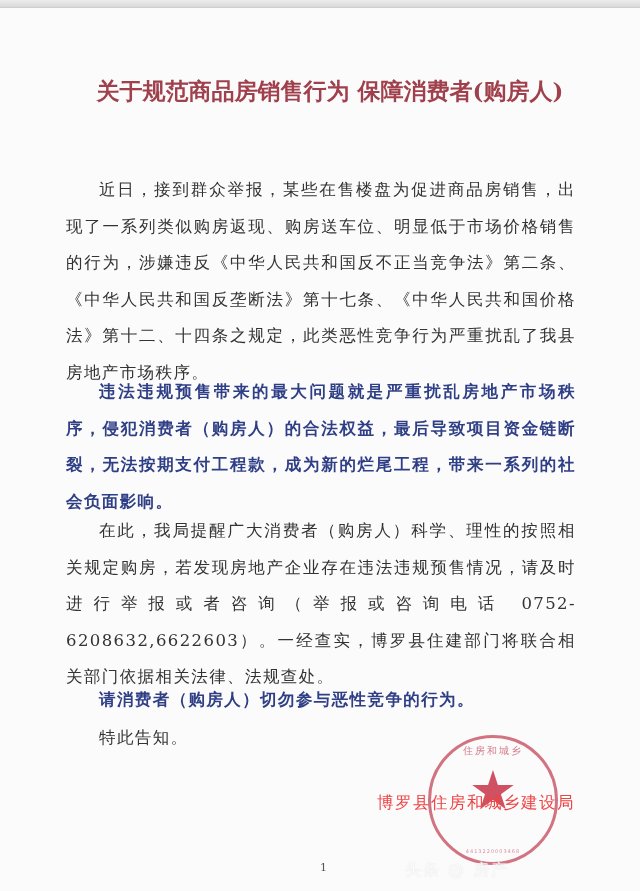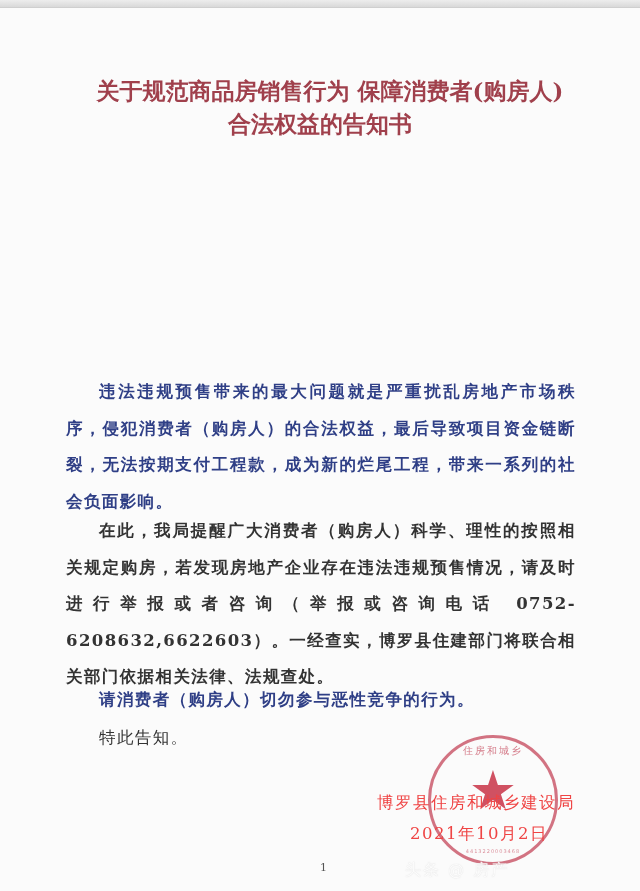--- a/index.html
+++ b/index.html
@@ -27,21 +27,21 @@
     .title2 { top: 101px; }
     .body-text {
       position: absolute; left: 66px; width: 510px;
       font-size: 16.5px; line-height: 36.5px; color: #333;
       text-align: justify; letter-spacing: 1.4px;
     }
     .indent { text-indent: 33px; }
     .blue { color: #2f3f86; font-weight: bold; }
     .p1 { top: 164px; }
     .p2 { top: 366px; font-family: Liberation Serif, serif; }
-    .p3 { top: 505px; font-weight: bold; }
+    .p3 { top: 505px; }
     .p4 { top: 674px; }
     .p5 { top: 712px; }
     .sig {
       position: absolute; font-size: 16.5px; color: #ef4444; letter-spacing: 1.5px;
       z-index: 2;
     }
     .sig-org { left: 377px; top: 784px; }
     .sig-date { left: 410px; top: 815px; }
     .stamp {
       position: absolute; left: 428px; top: 727px; width: 130px; height: 130px;
@@ -73,32 +73,31 @@
       font-family: "DejaVu Sans", sans-serif; z-index: 3;
     }
   </style>
 </head>
 <body>
 
 <div class="topbar"></div>
 
 <div class="page">
   <div class="title title1">关于规范商品房销售行为 保障消费者(购房人)</div>
-  <div class="title title2">合法权益的告知书</div>
 
+  <div class="body-text indent p1">近日，接到群众举报，某些在售楼盘为促进商品房销售，出现了一系列类似购房返现、购房送车位、明显低于市场价格销售的行为，涉嫌违反《中华人民共和国反不正当竞争法》第二条、《中华人民共和国反垄断法》第十七条、《中华人民共和国价格法》第十二、十四条之规定，此类恶性竞争行为严重扰乱了我县房地产市场秩序。</div>
   <div class="body-text indent blue p2">违法违规预售带来的最大问题就是严重扰乱房地产市场秩序，侵犯消费者（购房人）的合法权益，最后导致项目资金链断裂，无法按期支付工程款，成为新的烂尾工程，带来一系列的社会负面影响。</div>
   <div class="body-text indent p3">在此，我局提醒广大消费者（购房人）科学、理性的按照相关规定购房，若发现房地产企业存在违法违规预售情况，请及时进行举报或者咨询（举报或咨询电话 0752-6208632,6622603）。一经查实，博罗县住建部门将联合相关部门依据相关法律、法规查处。</div>
   <div class="body-text indent p5">特此告知。</div>
   <div class="body-text indent blue p4">请消费者（购房人）切勿参与恶性竞争的行为。</div>
 
   <div class="stamp">
     <div class="stamp-text">住房和城乡</div>
     <div class="stamp-star">★</div>
     <div class="stamp-code">4413220003468</div>
   </div>
 
   <div class="sig sig-org">博罗县住房和城乡建设局</div>
-  <div class="sig sig-date">2021年10月2日</div>
 
   <div class="page-num">1</div>
 </div>
 
 <div class="watermark">头条 @ 房产</div>
 
 </body></html>

